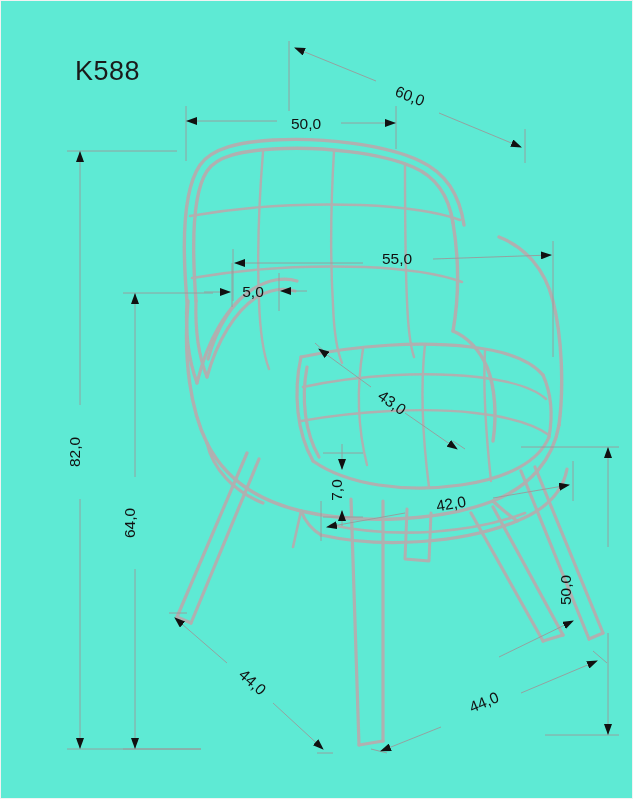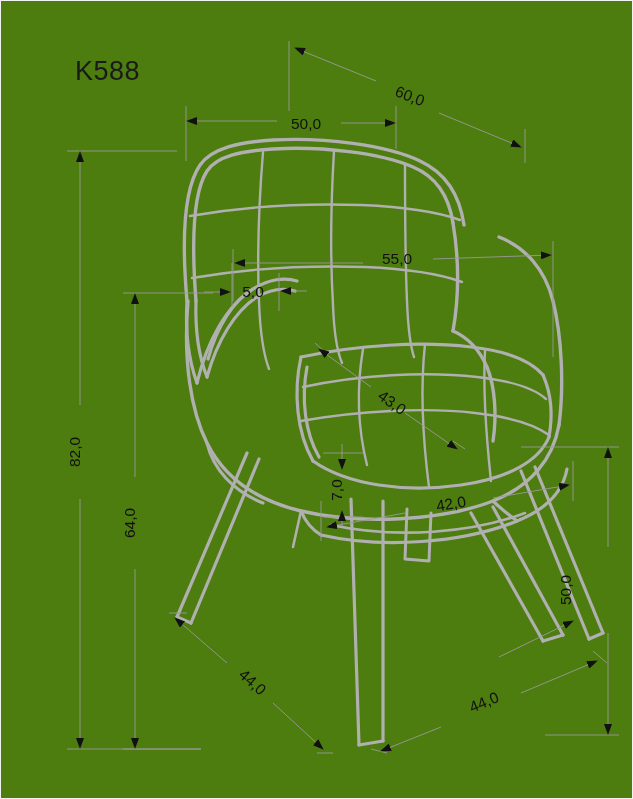--- a/index.html
+++ b/index.html
@@ -1,19 +1,19 @@
 <!DOCTYPE html>
 <html><head>
 <meta charset="utf-8">
 <style>
   html,body{margin:0;padding:0;background:#fff;}
   body{width:633px;height:799px;position:relative;overflow:hidden;
        font-family:"Liberation Sans","DejaVu Sans",sans-serif;}
   #sheet{position:absolute;inset:0;width:633px;height:799px;
-         border:1px solid #f2f2f2;box-sizing:border-box;background:#4d7c0f;}
+         border:1px solid #f2f2f2;box-sizing:border-box;background:#5eead4;}
   #title{position:absolute;left:74px;top:55px;font-size:27px;color:#1a1a1a;
          letter-spacing:.5px;white-space:nowrap;}
   svg.layer{position:absolute;left:0;top:0;width:633px;height:799px;overflow:visible;}
   .dimtext{font-family:"Liberation Sans","DejaVu Sans",sans-serif;
            font-size:15.5px;fill:#111;}
 </style>
 </head>
 <body>
 
 <div id="sheet">

